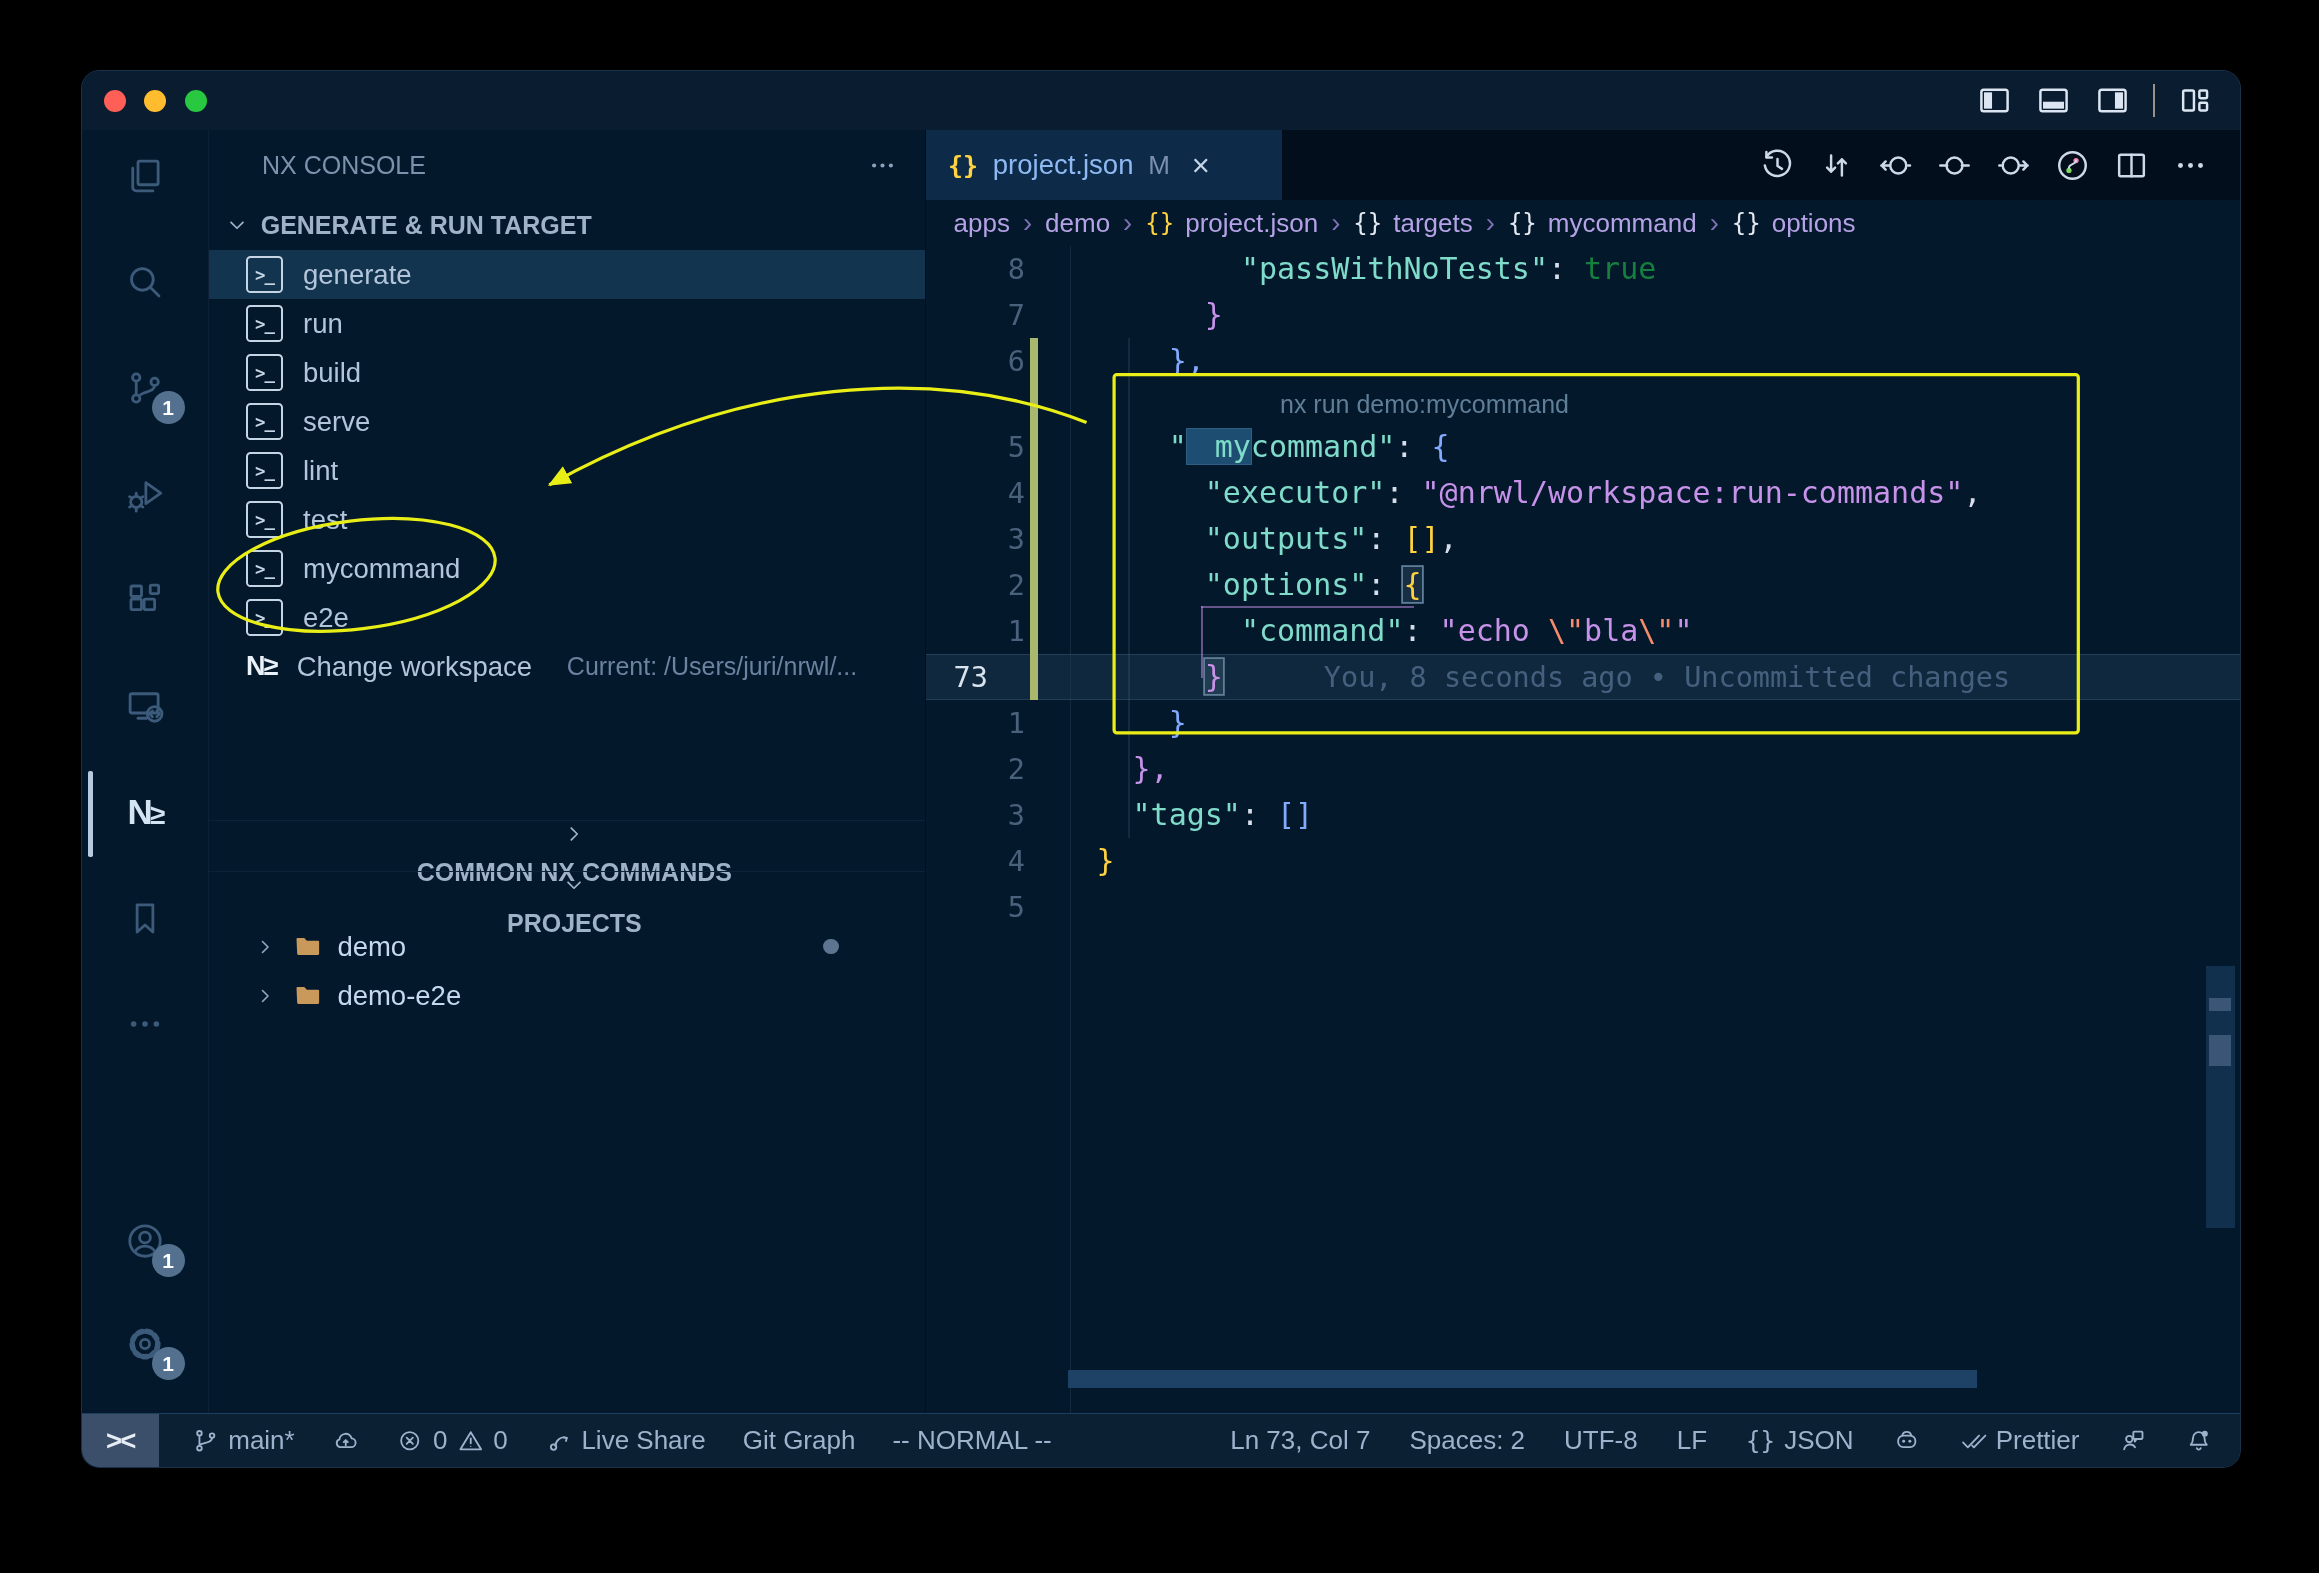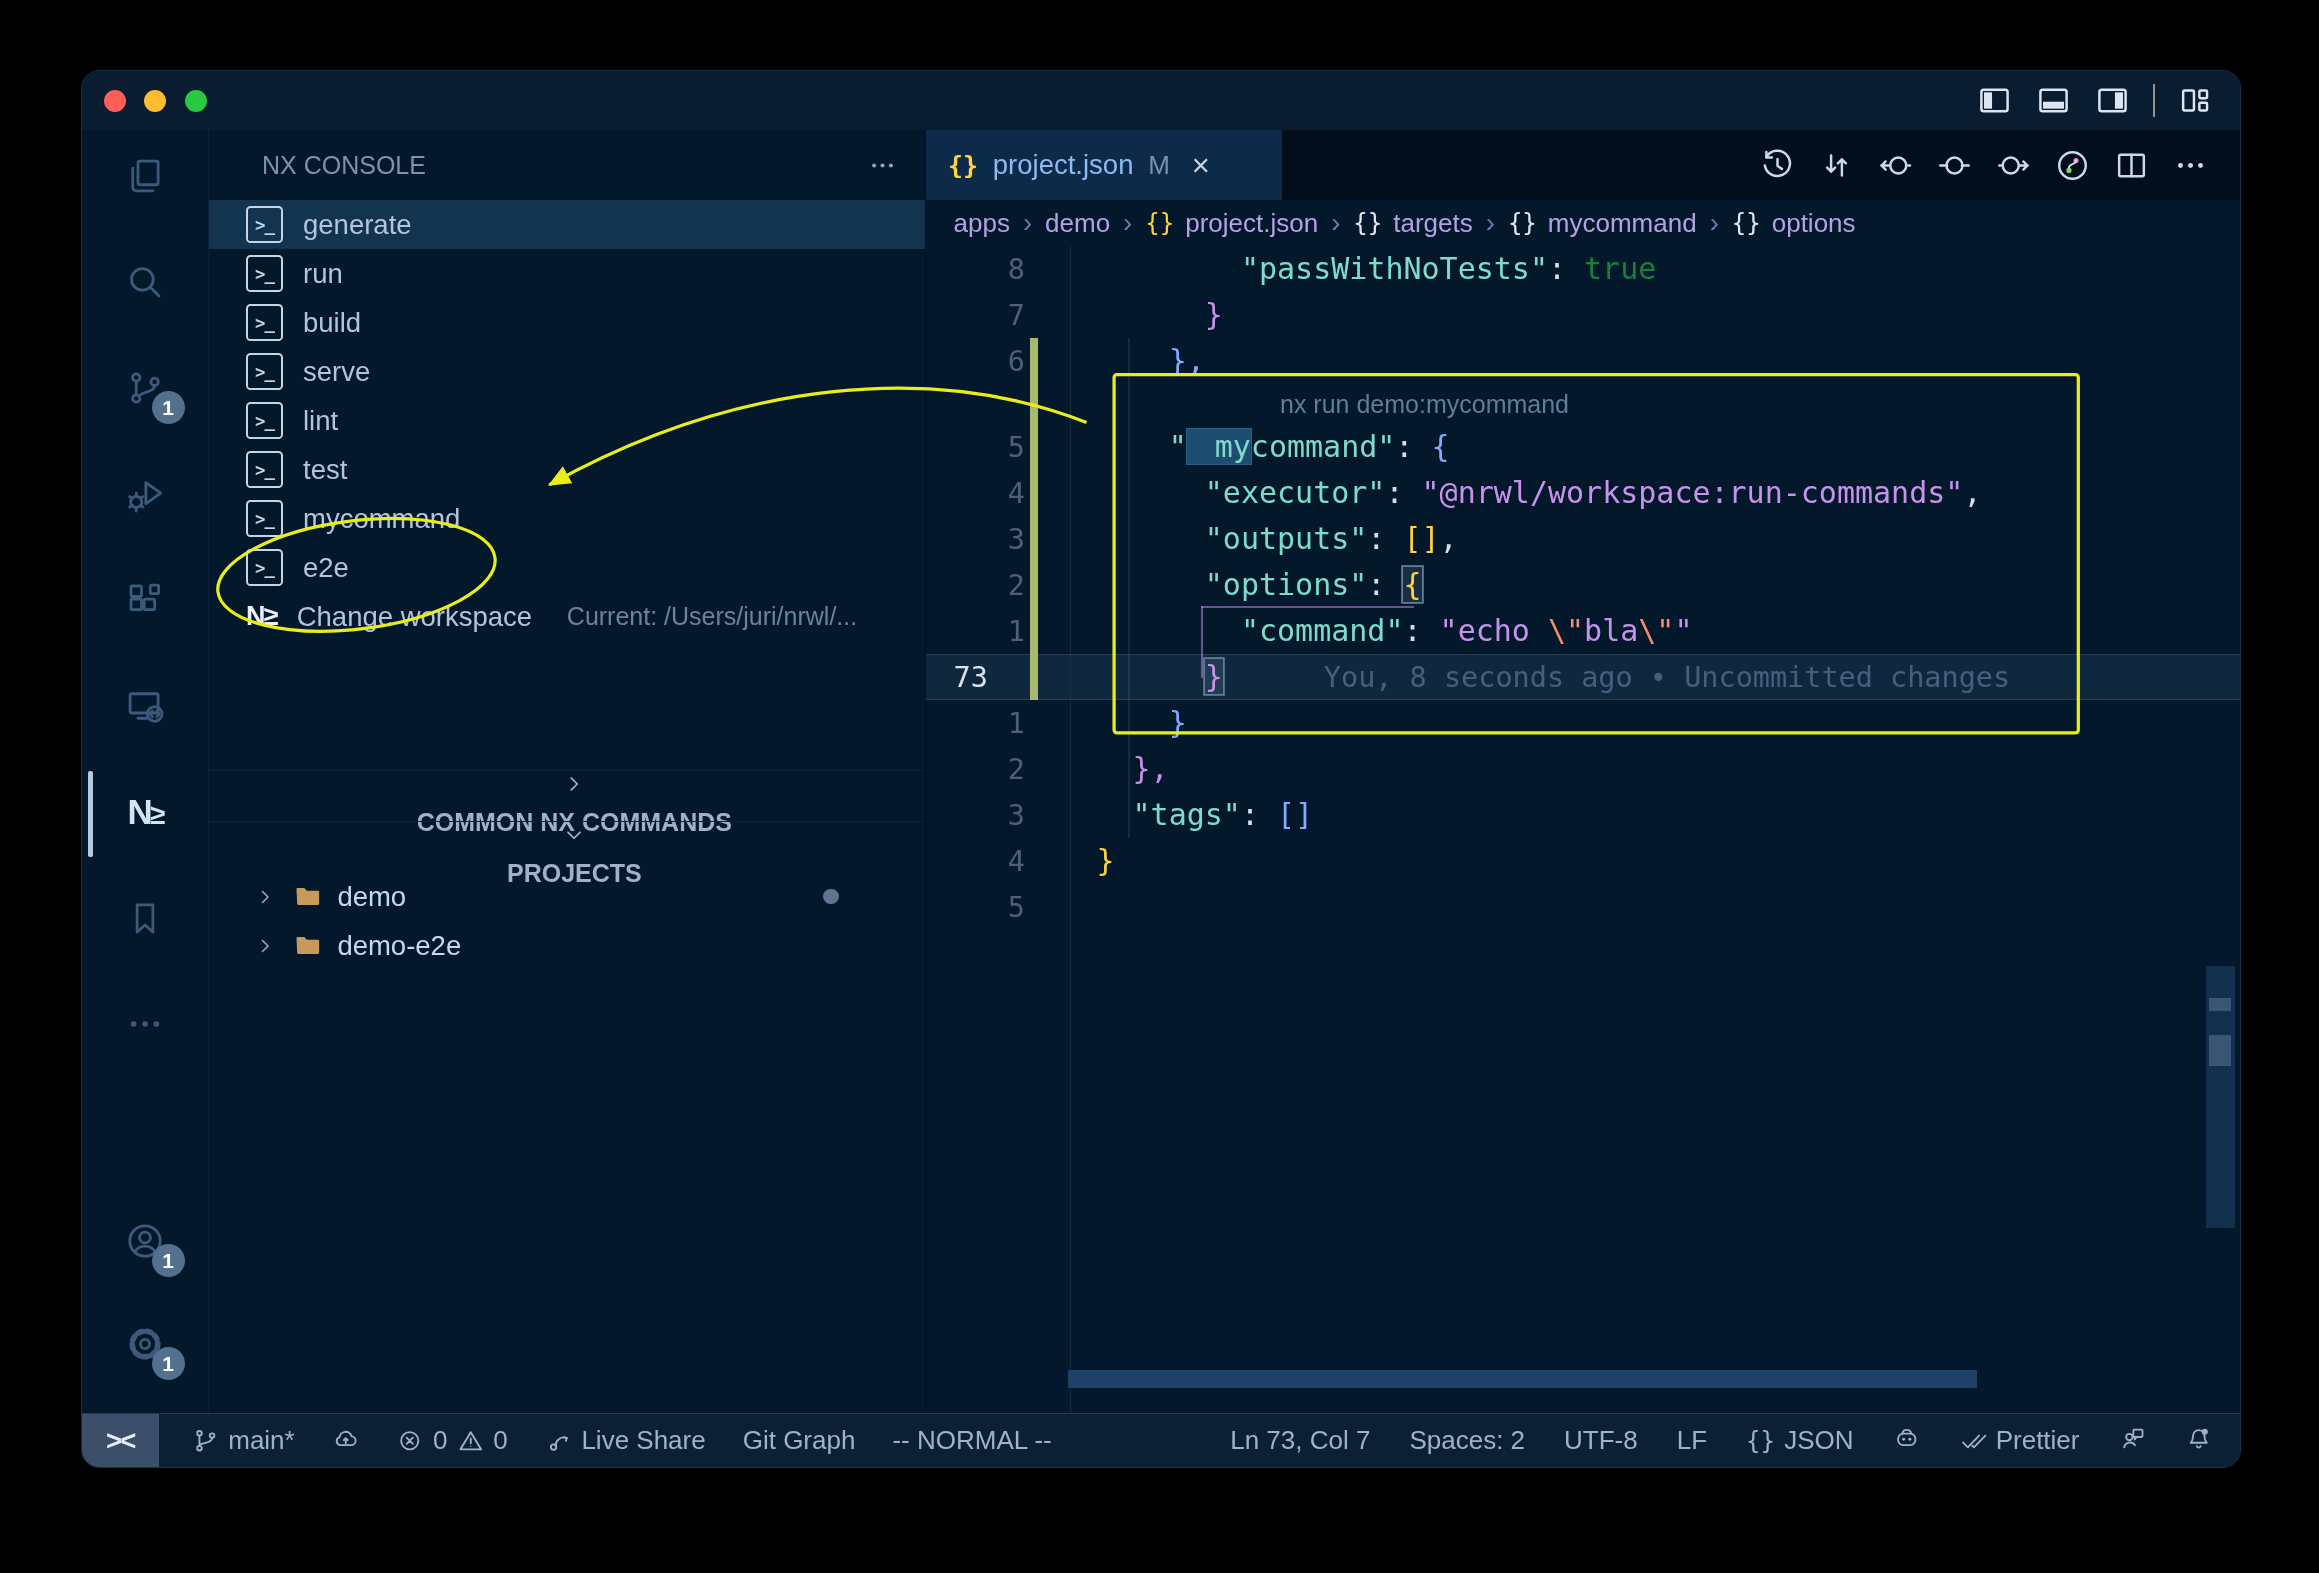--- a/index.html
+++ b/index.html
@@ -75,21 +75,21 @@
   .guide{position:absolute;background:rgba(199,146,234,.5);}
   .guide.gray{background:rgba(95,126,151,.18);}
   .hscroll{position:absolute;left:142px;top:1124px;width:909px;height:18.4px;background:#1e4166;}
   .vscroll{position:absolute;right:5.5px;width:29px;top:720px;height:262px;background:#11304d;}
   .vmark{position:absolute;right:9.2px;width:22px;background:#3a5575;}
   
   .statusbar{height:53px;background:#0c2034;border-top:1.8px solid #1d3e5e;display:flex;align-items:center;
     font-size:26px;color:#9db3cc;flex:0 0 auto;}
   .remote{height:100%;background:#3b4f6a;color:#e6edf5;display:flex;align-items:center;padding:0 24px;
     font-size:27.5px;font-weight:700;letter-spacing:-1.8px;}
-  .st-group{display:flex;align-items:flex-start;gap:37px;margin-left:33px;}
+  .st-group{display:flex;align-items:center;gap:37px;margin-left:33px;}
   .st-right{margin-left:auto;margin-right:27.5px;gap:39px;}
   .st-item{display:flex;align-items:center;gap:9.2px;white-space:nowrap;}
   .braces-txt{font-family:"DejaVu Sans Mono",monospace;font-size:24px;}
   
   .annot{position:absolute;left:0;top:0;width:2320px;height:1574px;pointer-events:none;z-index:50;}
   .ico{flex:0 0 auto;}
 </style>
 </head>
 <body>
 
@@ -215,20 +215,26 @@
     <div class="sidebar">
       <div class="sb-header">
         <span>NX CONSOLE</span>
         <span class="sb-more" id="sb-more">
             <svg class="ico" width="31" height="31" viewBox="0 0 24 24" fill="none" stroke="currentColor" stroke-width="1.6" stroke-linecap="round" stroke-linejoin="round">
               <circle cx="5.5" cy="12" r="1.6" fill="currentColor" stroke="none"></circle>
               <circle cx="12" cy="12" r="1.6" fill="currentColor" stroke="none"></circle>
               <circle cx="18.5" cy="12" r="1.6" fill="currentColor" stroke="none"></circle>
             </svg>
           </span>
+      </div>
+      <div class="sec-head" id="gen-head">
+          <svg class="ico" width="26" height="26" viewBox="0 0 24 24" fill="none" stroke="currentColor" stroke-width="1.6" stroke-linecap="round" stroke-linejoin="round">
+            <path d="M6.5 9.5l5.5 5.5 5.5-5.5"></path>
+          </svg>
+        <span>GENERATE &amp; RUN TARGET</span>
       </div>
       <div id="gen-list">
           <div class="sb-item selected">
             <span class="term-ico">&gt;_</span>
             <span class="lbl">generate</span>
           </div>
           <div class="sb-item">
             <span class="term-ico">&gt;_</span>
             <span class="lbl">run</span>
           </div>

